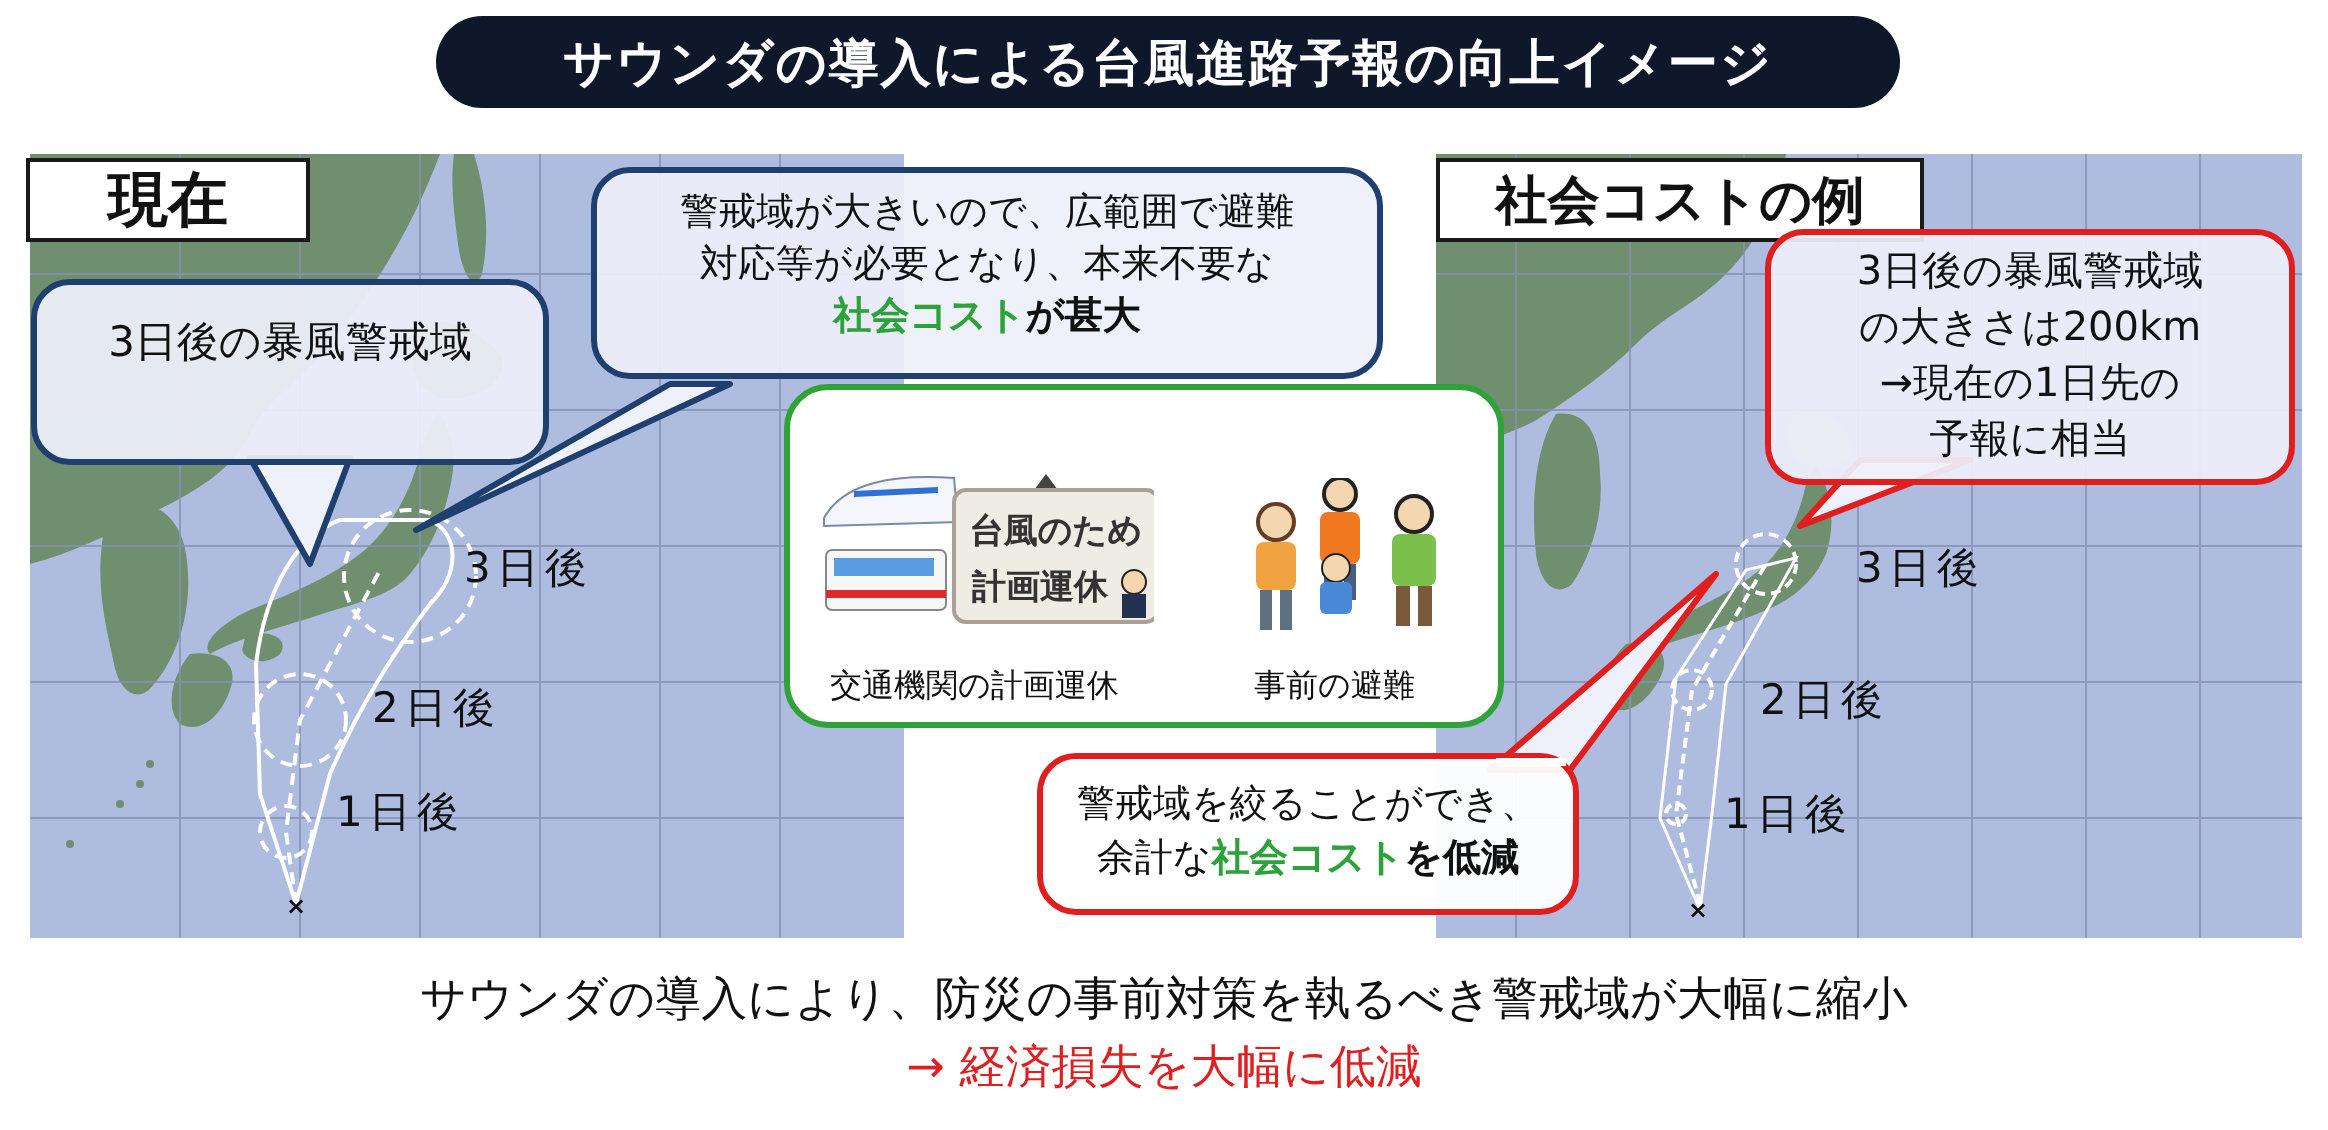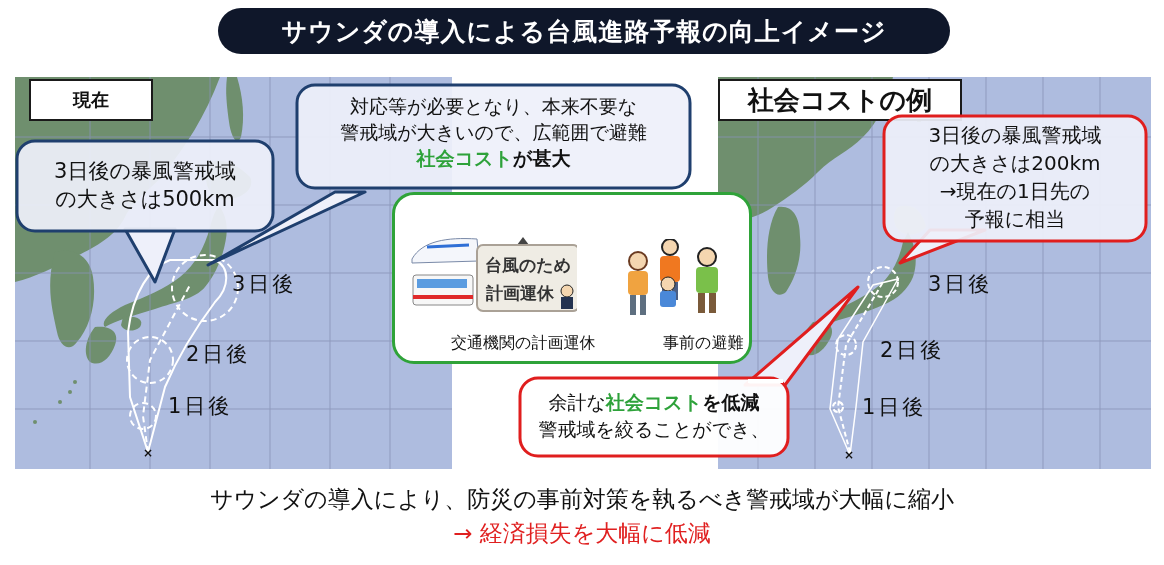--- a/index.html
+++ b/index.html
@@ -15,38 +15,38 @@
 
   .map { position: absolute; overflow: hidden; }
   .map-left { left: 15px; top: 77px; width: 437px; height: 392px; }
   .map-right { left: 718px; top: 77px; width: 433px; height: 392px; }
   .map svg { position: absolute; left: 0; top: 0; }
 
   .map-label {
     position: absolute; background: #ffffff; border: 2px solid #1a1a1a;
     font-weight: bold; color: #111; display: flex; align-items: center; justify-content: center;
   }
-  .label-left { left: 29px; top: 79px; width: 124px; height: 42px; font-size: 18px; }
+  .label-left { left: 13px; top: 79px; width: 142px; height: 42px; font-size: 30px; }
   .label-right { left: 718px; top: 79px; width: 244px; height: 42px; font-size: 26px; }
 
   .bubble-text {
     position: absolute; text-align: center; font-size: 21px; line-height: 28px; color: #111;
   }
   .green-em { color: #2ea23a; font-weight: bold; text-align: right; }
   .bold { font-weight: bold; }
 
   .track-label { position: absolute; font-size: 21px; color: #111; letter-spacing: 3px; }
 
   .example-box {
     position: absolute; left: 392px; top: 192px; width: 360px; height: 172px;
     background: #ffffff; border: 3px solid #2fa339; border-radius: 22px;
   }
   .example-title { position: absolute; left: 0; top: 10px; width: 100%; text-align: center;
     color: #2ea23a; font-weight: bold; font-size: 15px; }
-  .example-cap { position: absolute; font-size: 16px; color: #111; margin-left: 36px; }
+  .example-cap { position: absolute; font-size: 16px; color: #111; }
 
   .summary-1 { position: absolute; left: 0; top: 484px; width: 1164px; text-align: center; font-size: 23px; color: #111; }
   .summary-2 { position: absolute; left: 0; top: 518px; width: 1164px; text-align: center; font-size: 23px; color: #e02020; }
 </style>
 </head>
 <body>
 
 <div class="title-pill">サウンダの導入による台風進路予報の向上イメージ</div>
 
 <div class="map map-left">
@@ -102,26 +102,25 @@
 <svg style="position:absolute;left:0;top:0;" width="1164" height="565">
   <rect x="17" y="141" width="256" height="90" rx="18" fill="#eef0fa" fill-opacity="0.93" stroke="#1f3f6e" stroke-width="3"></rect>
   <rect x="297" y="85" width="393" height="103" rx="18" fill="#eef0fa" fill-opacity="0.93" stroke="#1f3f6e" stroke-width="3"></rect>
   <rect x="719" y="118" width="427" height="0" fill="none"></rect>
 </svg>
 
 <div class="map-label label-left">現在</div>
 
 <div class="bubble-text" style="left:17px; top:157px; width:256px;">
   <div>3日後の暴風警戒域</div>
-  <div>の大きさは500km</div>
 </div>
 
 <div class="bubble-text" style="left:297px; top:93px; width:393px; font-size:19px; line-height:26px;">
+  <div>警戒域が大きいので、広範囲で避難</div>
   <div>対応等が必要となり、本来不要な</div>
-  <div>警戒域が大きいので、広範囲で避難</div>
   <div><span class="green-em">社会コスト</span><span class="bold">が甚大</span></div>
 </div>
 
 <div class="track-label" style="left:232px; top:270px;">3日後</div>
 <div class="track-label" style="left:186px; top:340px;">2日後</div>
 <div class="track-label" style="left:168px; top:392px;">1日後</div>
 
 <div class="map map-right">
   <svg width="433" height="392" viewBox="0 0 433 392">
     <rect x="0" y="0" width="433" height="392" fill="#aebcdf"></rect>
@@ -170,22 +169,22 @@
 </svg>
 
 <div class="bubble-text" style="left:884px; top:121px; width:262px; font-size:20px; line-height:28px;">
   <div>3日後の暴風警戒域</div>
   <div>の大きさは200km</div>
   <div>→現在の1日先の</div>
   <div>予報に相当</div>
 </div>
 
 <div class="bubble-text" style="left:520px; top:389px; width:268px; font-size:19px; line-height:27px;">
+  <div>警戒域を絞ることができ、</div>
   <div><span>余計な</span><span class="green-em">社会コスト</span><span class="bold">を低減</span></div>
-  <div>警戒域を絞ることができ、</div>
 </div>
 
 <div class="track-label" style="left:928px; top:270px;">3日後</div>
 <div class="track-label" style="left:880px; top:336px;">2日後</div>
 <div class="track-label" style="left:862px; top:393px;">1日後</div>
 
 <div class="example-box">
   <svg style="position:absolute;left:12px;top:34px;" width="170" height="95">
 
     <path d="M5,30 C15,12 40,8 70,10 L72,32 L5,34 Z" fill="#f4f6fb" stroke="#7a8aa8" stroke-width="1"></path>

